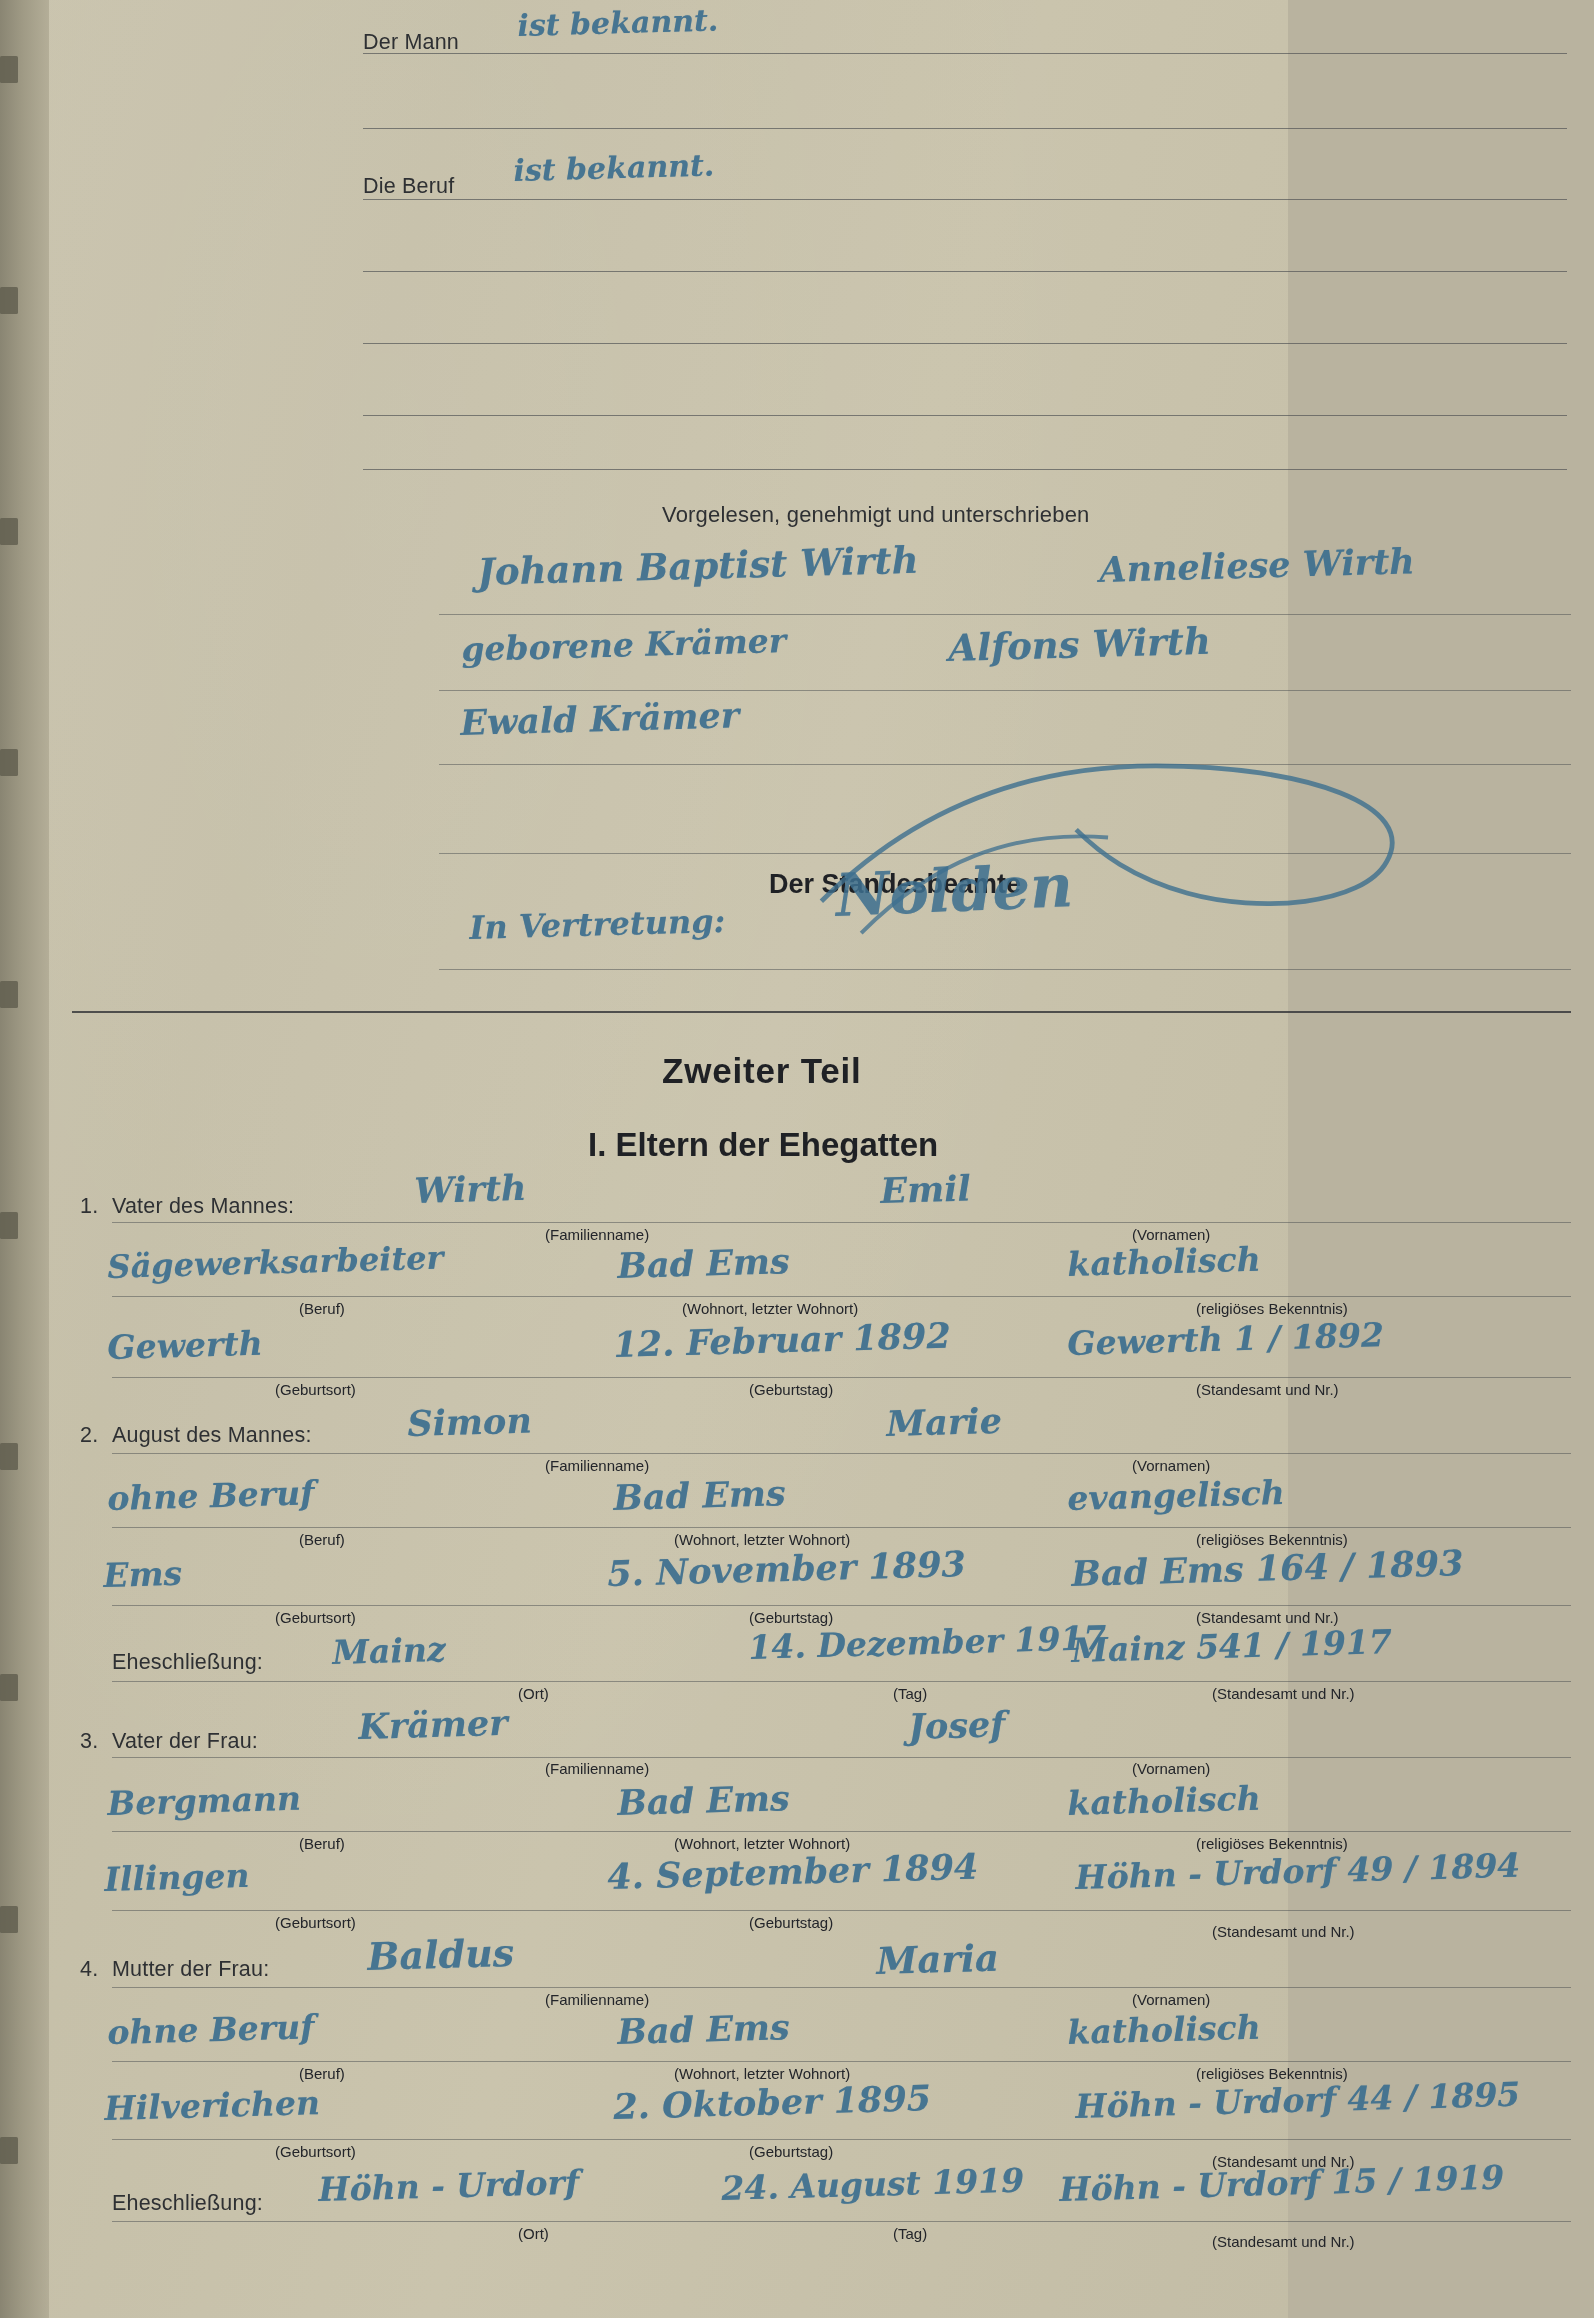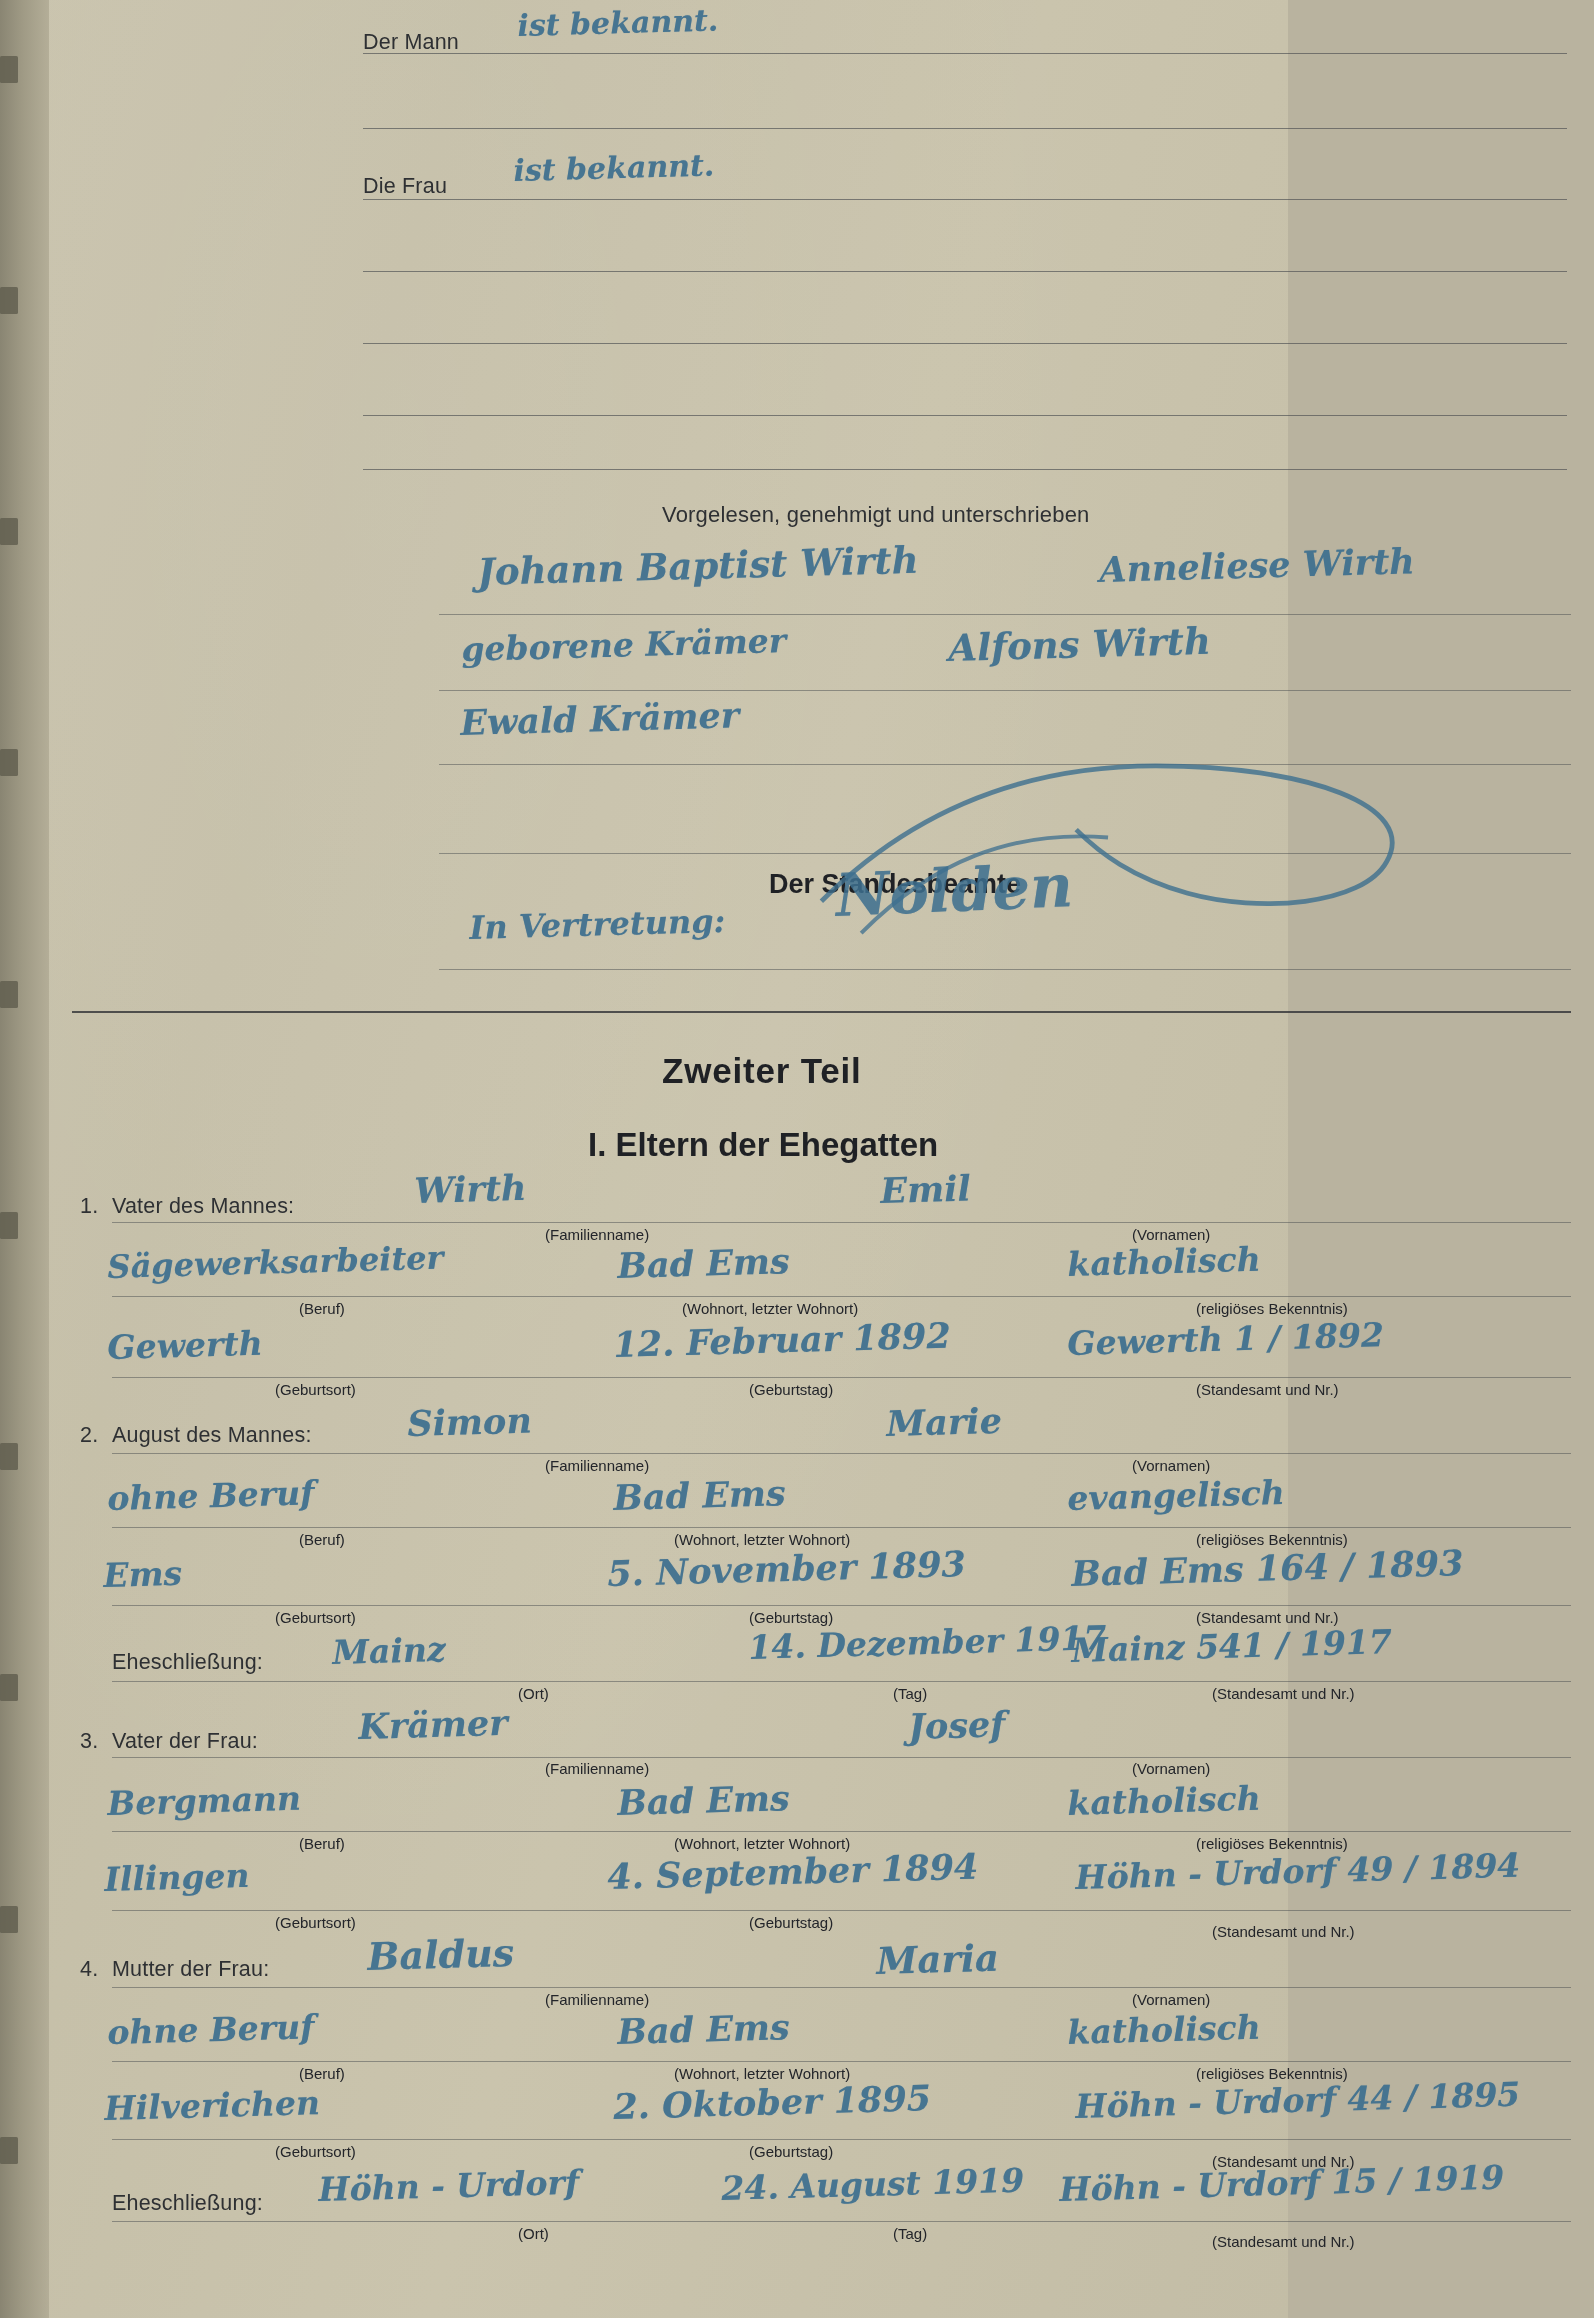--- a/index.html
+++ b/index.html
@@ -119,21 +119,21 @@
   <div class="rule" style="left:363px;  top:128px; width:1204px;"></div>
   <div class="rule" style="left:363px;  top:199px; width:1204px;"></div>
   <div class="rule" style="left:363px;  top:271px; width:1204px;"></div>
   <div class="rule" style="left:363px;  top:343px; width:1204px;"></div>
   <div class="rule" style="left:363px;  top:415px; width:1204px;"></div>
   <div class="rule" style="left:363px;  top:469px; width:1204px;"></div>
 
   <div class="lbl" style="left:363px; top:30px;">Der Mann</div>
   <div class="hw l" style="left:518px; top:8px; font-size:30px;">ist bekannt.</div>
 
-  <div class="lbl" style="left:363px; top:174px;">Die Frau</div>
+  <div class="lbl" style="left:363px; top:174px;">Die Beruf</div>
   <div class="hw l" style="left:514px; top:153px; font-size:30px;">ist bekannt.</div>
 
   <div class="lbl" style="left:662px; top:502px; font-size:22px;">Vorgelesen, genehmigt und unterschrieben</div>
 
   <div class="rule thin" style="left:439px; top:614px;  width:1132px;"></div>
   <div class="rule thin" style="left:439px; top:690px;  width:1132px;"></div>
   <div class="rule thin" style="left:439px; top:764px;  width:1132px;"></div>
   <div class="rule thin" style="left:439px; top:853px; width:1132px;"></div>
   <div class="rule thin" style="left:439px; top:969px; width:1132px;"></div>
 

